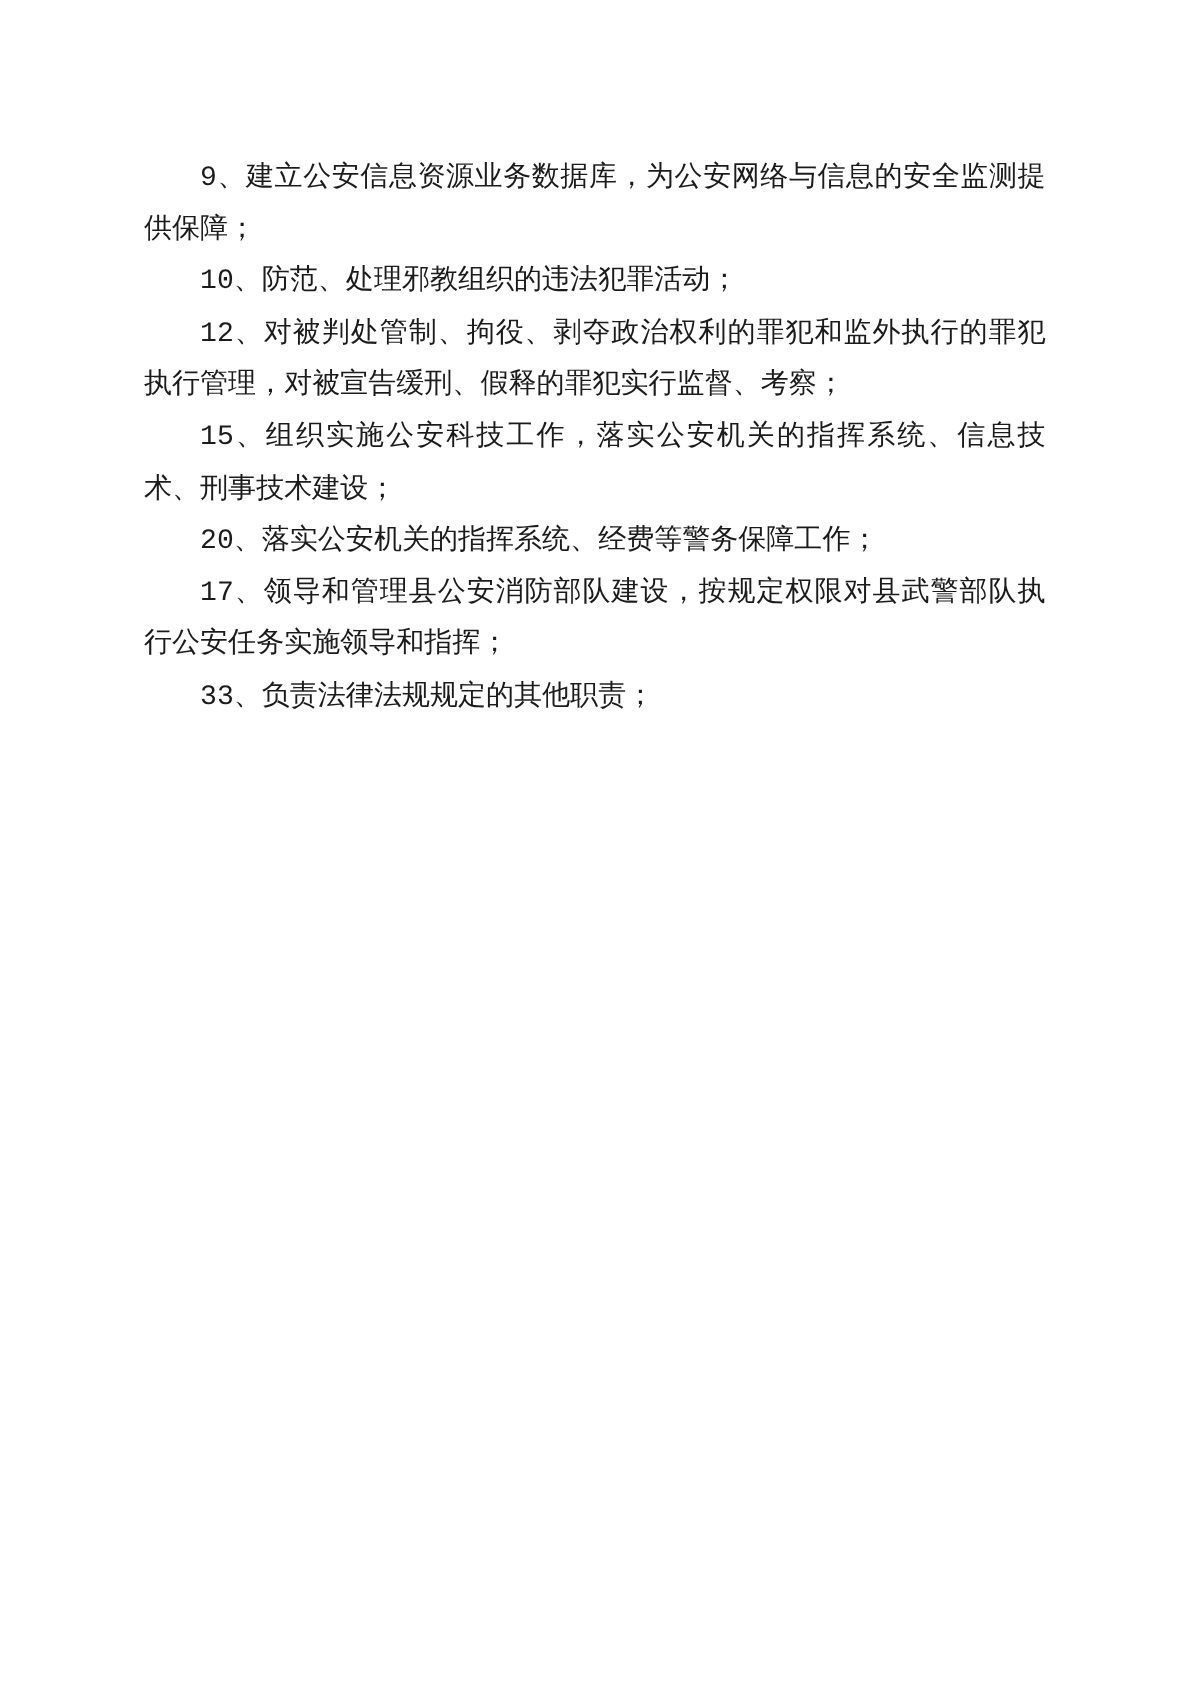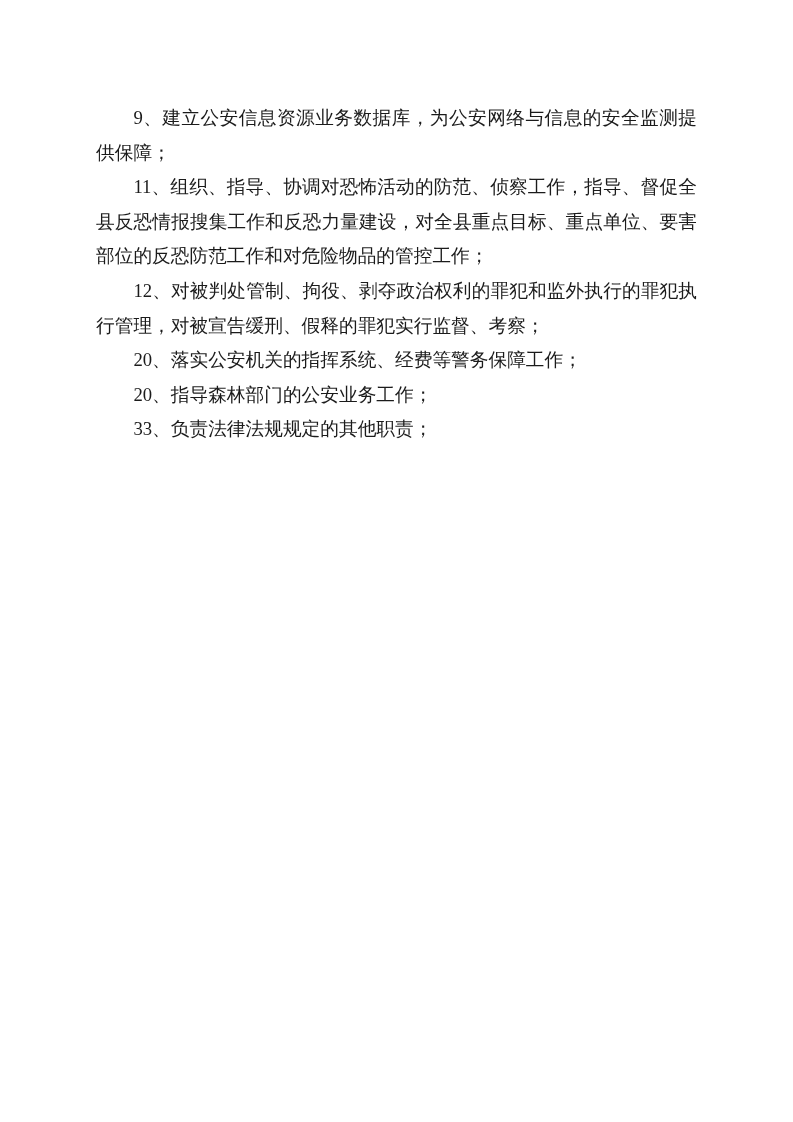--- a/index.html
+++ b/index.html
@@ -15,32 +15,33 @@
   .page {
     box-sizing: border-box;
     width: 793px;
     height: 1122px;
     padding: 101px 96px 0 96px;
     background: #ffffff;
   }
   .para {
     margin: 0;
     padding: 0;
-    font-family: Liberation Serif, serif;
+    font-family: Liberation Mono, monospace;
     font-size: 18.7px;
     line-height: 34.6px;
     color: #1b1b1b;
     text-align: justify;
     text-indent: 2em;
     word-break: normal;
   }
 </style>
 </head>
 <body>
 
 <div class="page">
   <p class="para"><span>9、</span><span>建立公安信息资源业务数据库，为公安网络与信息的安全监测提供保障；</span></p>
-  <p class="para"><span>11、</span><span>组织、指导、协调对恐怖活动的防范、侦察工作，指导、督促全县反恐情报搜集工作和反恐力量建设，对全县重点目标、重点单位、要害部位的反恐防范工作和对危险物品的管控工作；</span></p>
+  <p class="para"><span>10、</span><span>防范、处理邪教组织的违法犯罪活动；</span></p>
   <p class="para"><span>12、</span><span>对被判处管制、拘役、剥夺政治权利的罪犯和监外执行的罪犯执行管理，对被宣告缓刑、假释的罪犯实行监督、考察；</span></p>
+  <p class="para"><span>15、</span><span>组织实施公安科技工作，落实公安机关的指挥系统、信息技术、刑事技术建设；</span></p>
   <p class="para"><span>20、</span><span>落实公安机关的指挥系统、经费等警务保障工作；</span></p>
-  <p class="para"><span>20、</span><span>指导森林部门的公安业务工作；</span></p>
+  <p class="para"><span>17、</span><span>领导和管理县公安消防部队建设，按规定权限对县武警部队执行公安任务实施领导和指挥；</span></p>
   <p class="para"><span>33、</span><span>负责法律法规规定的其他职责；</span></p>
 </div>
 
 </body></html>

